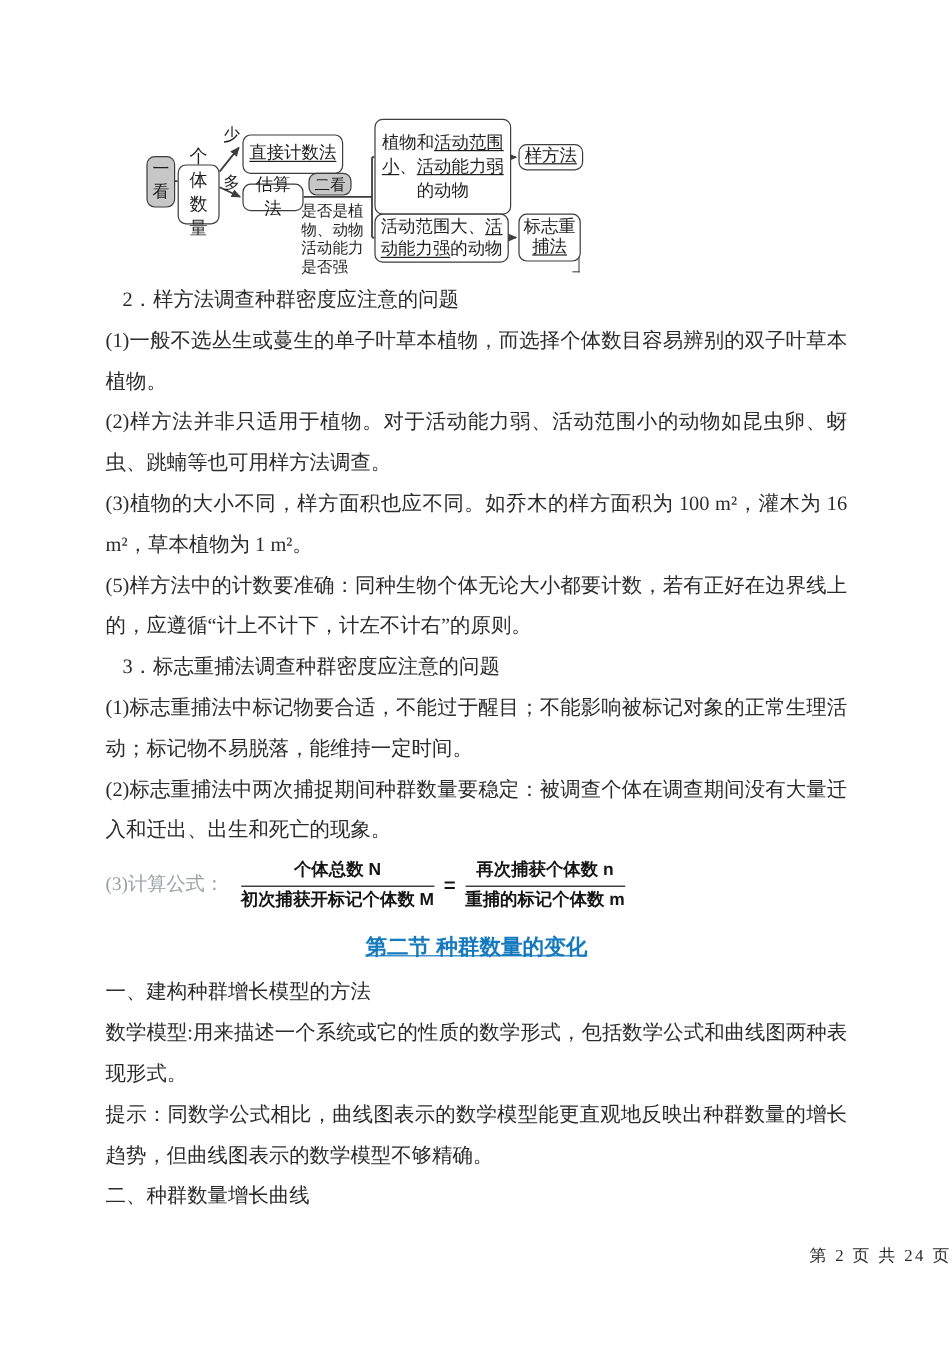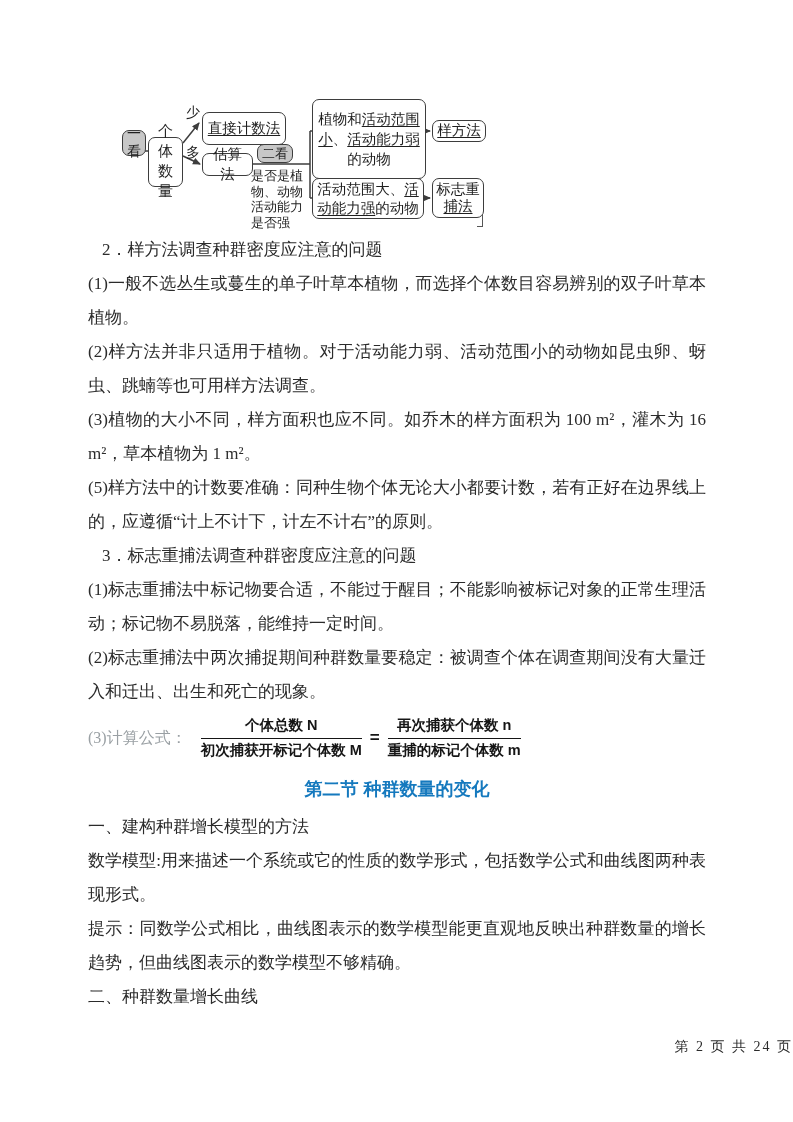--- a/index.html
+++ b/index.html
@@ -47,21 +47,21 @@
     display:inline-block; text-align:center; font-weight:bold; font-size:14.5px;
     line-height:1.45; margin:0 8px; font-family:"Liberation Sans", sans-serif; color:#151515;
   }
   .frac .num { display:block; border-bottom:1.8px solid #151515; padding:0 8px 1px; }
   .frac .den { display:block; padding-top:1px; }
   .f-eq { font-weight:bold; font-size:17px; color:#151515; font-family:"Liberation Sans", sans-serif; }
 
   
   .sec-title {
     margin:8px 0 6px; text-align:center; font-size:18px; font-weight:bold;
-    color:#1579be; font-family:"Liberation Sans", sans-serif; line-height:30px;
+    color:#1579be; font-family:"Liberation Sans", sans-serif; line-height:30px;text-decoration:underline;
   }
 
   .footer {
     position:absolute; left:0; right:0; top:1038px; text-align:right;
     font-size:14px; color:#2b2b2b; letter-spacing:2px;
   }
 </style>
 </head>
 <body>
 
@@ -80,21 +80,21 @@
         <line x1="98" y1="68" x2="115" y2="76" marker-end="url(#ah)"></line>
         <line x1="168" y1="76" x2="225" y2="76"></line>
         <line x1="225" y1="43" x2="225" y2="110"></line>
         <line x1="225" y1="43" x2="227" y2="43"></line>
         <line x1="225" y1="110" x2="227" y2="110"></line>
         <line x1="339" y1="43" x2="345" y2="43" marker-end="url(#ah)"></line>
         <line x1="338" y1="110" x2="345" y2="110" marker-end="url(#ah)"></line>
       </g>
     </svg>
 
-    <div class="fc-box fc-gray fc-wrap" style="left:37px; top:42px; width:24px; height:26px; font-size:14px;">一看</div>
+    <div class="fc-box fc-gray fc-wrap" style="left:37px; top:42px; width:24px; height:43px; font-size:14px;">一看</div>
 
     <div class="fc-box fc-wrap" style="left:63px; top:49px; width:35px; height:50px; font-size:15px;">个体数量</div>
 
     <span class="fc-label" style="left:101px; top:16px;">少</span>
 
     <div class="fc-box" style="left:117px; top:24px; width:84px; height:33px;">
       <u class="bl">直接计数法</u>
     </div>
 
     <span class="fc-label" style="left:101px; top:56px;">多</span>

